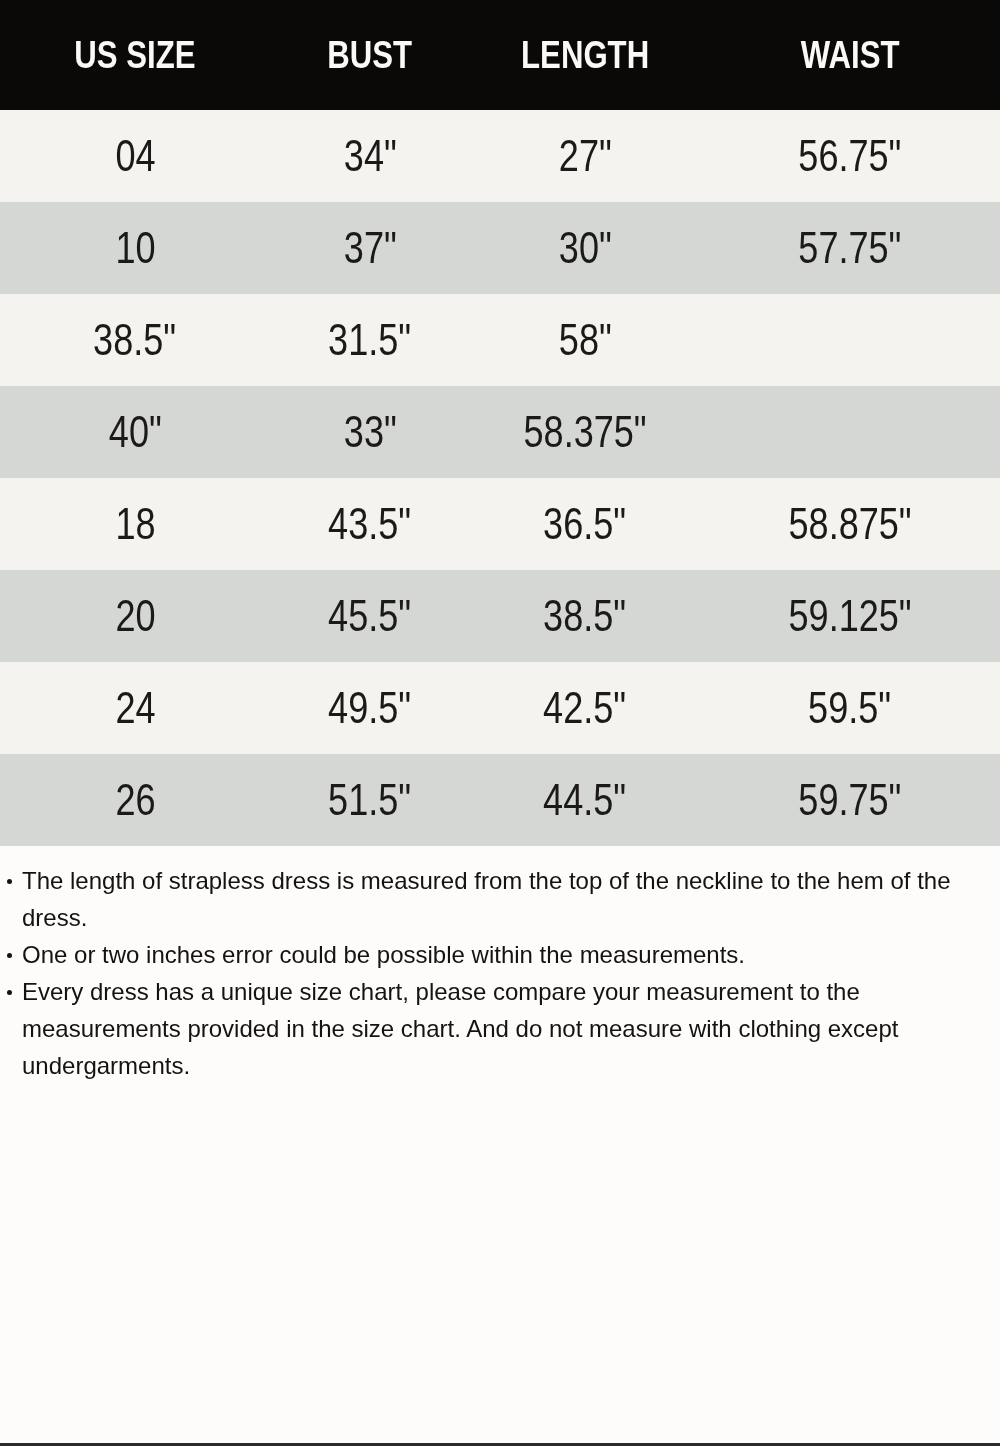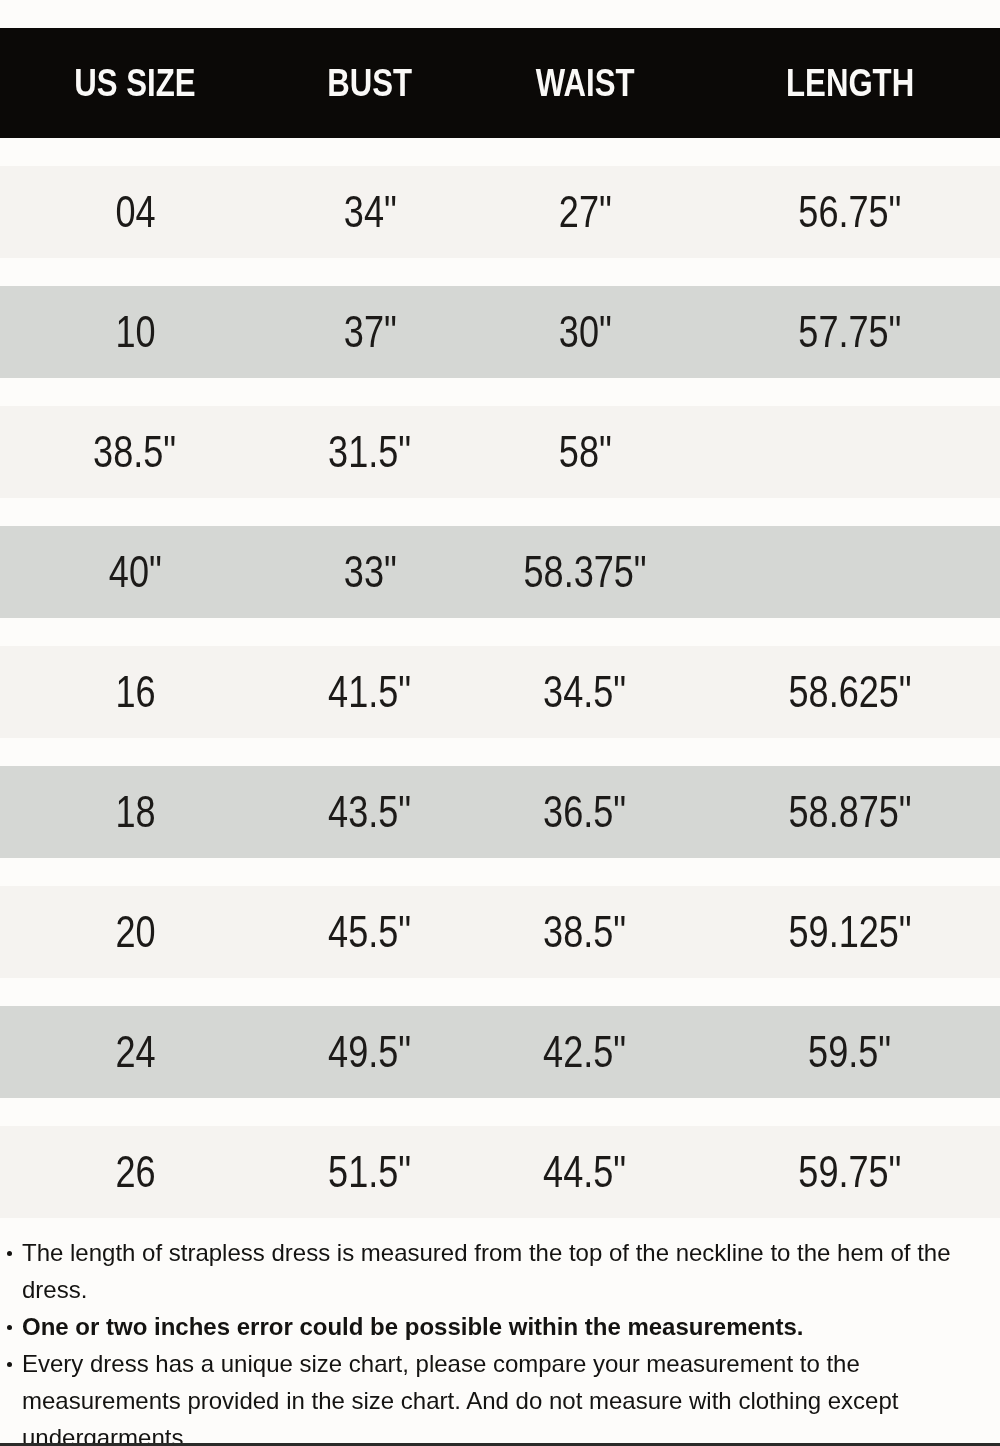--- a/index.html
+++ b/index.html
@@ -15,21 +15,20 @@
     overflow: hidden;
   }
   .size-table {
     width: 100%;
   }
   .t-row {
     display: grid;
     grid-template-columns: 27% 20% 23% 30%;
     align-items: center;
     height: 92px;
-    margin-top: 28px;
   }
   .t-row.header {
     height: 110px;
     background: var(--header-bg, #0b0907);
   }
   .t-body .t-row:nth-child(odd)  { background: var(--row-light, #f5f3f0); }
   .t-body .t-row:nth-child(even) { background: var(--row-dark, #d5d7d4); }
   .t-cell {
     text-align: center;
     font-size: 44px;
@@ -50,21 +49,21 @@
     padding: 16px 30px 0 0;
   }
   .note-item {
     position: relative;
     padding-left: 22px;
     font-size: 24px;
     line-height: 37px;
     color: #141311;
     max-width: 930px;
   }
-  .note-item.bold { font-weight: bold; }
+  .note-item.bold { font-weight: normal; }
   .bullet {
     position: absolute;
     left: 7px;
     top: 17px;
     width: 5px;
     height: 5px;
     border-radius: 50%;
     background: #141311;
   }
   .bottom-border {
@@ -78,22 +77,22 @@
 </style>
 </head>
 <body>
 
 <div class="page">
 
   <div class="size-table">
     <div class="t-row header">
       <div class="t-cell"><span>US SIZE</span></div>
       <div class="t-cell"><span>BUST</span></div>
+      <div class="t-cell"><span>LENGTH</span></div>
       <div class="t-cell"><span>WAIST</span></div>
-      <div class="t-cell"><span>LENGTH</span></div>
     </div>
     <div class="t-body">
     <div class="t-row">
       <div class="t-cell"><span>04</span></div>
       <div class="t-cell"><span>34"</span></div>
       <div class="t-cell"><span>27"</span></div>
       <div class="t-cell"><span>56.75"</span></div>
     </div>
 
 
@@ -110,26 +109,20 @@
       <div class="t-cell"><span>31.5"</span></div>
       <div class="t-cell"><span>58"</span></div>
     </div>
 
     <div class="t-row">
       <div class="t-cell"><span>40"</span></div>
       <div class="t-cell"><span>33"</span></div>
       <div class="t-cell"><span>58.375"</span></div>
     </div>
 
-    <div class="t-row">
-      <div class="t-cell"><span>16</span></div>
-      <div class="t-cell"><span>41.5"</span></div>
-      <div class="t-cell"><span>34.5"</span></div>
-      <div class="t-cell"><span>58.625"</span></div>
-    </div>
 
     <div class="t-row">
       <div class="t-cell"><span>18</span></div>
       <div class="t-cell"><span>43.5"</span></div>
       <div class="t-cell"><span>36.5"</span></div>
       <div class="t-cell"><span>58.875"</span></div>
     </div>
 
     <div class="t-row">
       <div class="t-cell"><span>20</span></div>

